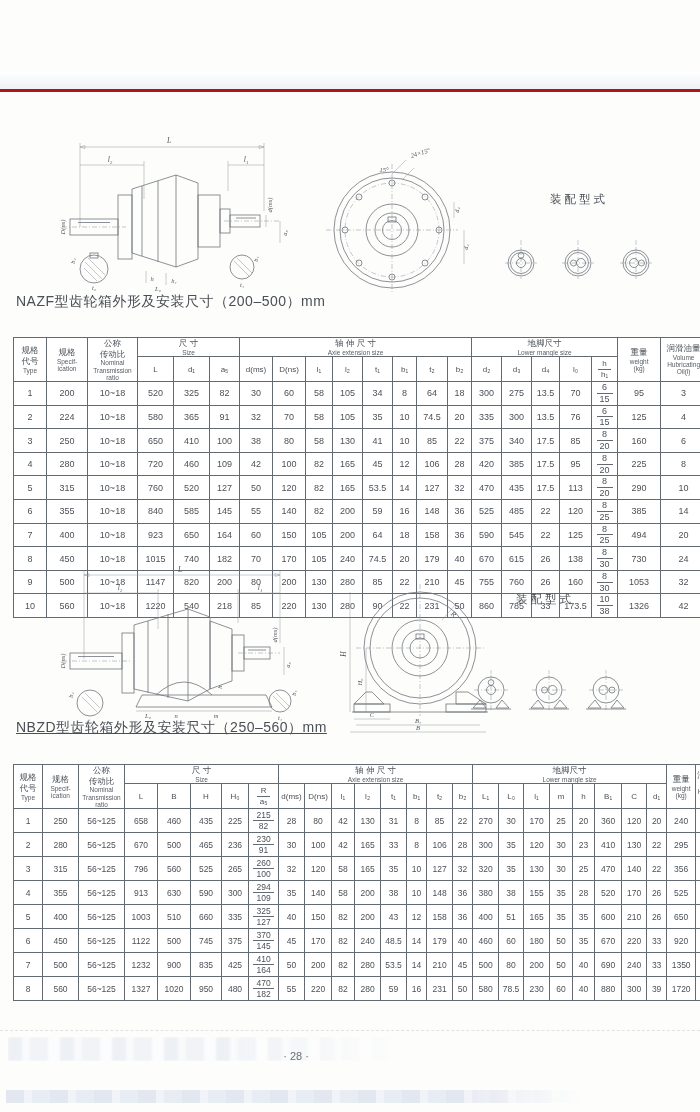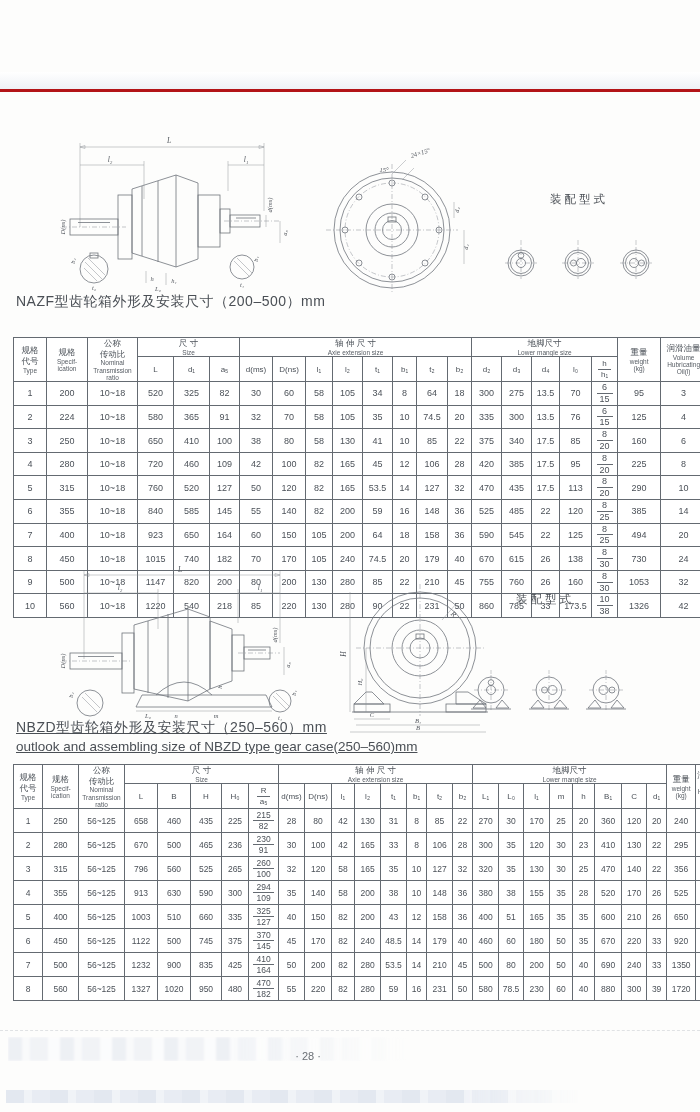--- a/index.html
+++ b/index.html
@@ -31,21 +31,21 @@
   
   svg{position:absolute;overflow:visible;}
   .ln{stroke:#70757c;stroke-width:.8;fill:none;}
   .thin{stroke:#8a8f96;stroke-width:.45;fill:none;}
   .dash{stroke:#8a8f96;stroke-width:.5;fill:none;stroke-dasharray:5 2 1 2;}
   .hatch{stroke:#8a8f96;stroke-width:.5;}
   text.dim{font:italic 7.5px "Liberation Serif",serif;fill:#50555c;}
   text.dimS{font:italic 6.5px "Liberation Serif",serif;fill:#50555c;}
   .asm-label{position:absolute;font-size:11.5px;letter-spacing:3px;color:#4a4f55;}
   
-  .page-number{position:absolute;left:12px;top:1050px;width:592px;text-align:center;
+  .page-number{position:absolute;left:0;top:1050px;width:592px;text-align:center;
                font-size:11px;color:#6a6f75;}
   .ghost-dash{position:absolute;left:0;top:1030px;width:700px;border-top:1px dashed #c9cdd2;opacity:.55;}
   .ghost-text{position:absolute;left:8px;top:1037px;width:400px;height:24px;opacity:.5;filter:blur(1px);
      background:repeating-linear-gradient(90deg,#dfe4ee 0 14px,#f6f8fb 14px 22px,#e6eaf2 22px 40px,#fbfcfe 40px 52px);
      -webkit-mask-image:linear-gradient(90deg,#000 0 55%,transparent);
      mask-image:linear-gradient(90deg,#000 0 55%,transparent);}
   .ghost-bar{position:absolute;left:6px;top:1090px;width:575px;height:13px;opacity:.8;filter:blur(.6px);
      background:repeating-linear-gradient(90deg,#dde3ee 0 18px,#eef1f7 18px 26px,#e3e8f1 26px 44px);
      -webkit-mask-image:linear-gradient(90deg,#000 0 80%,transparent);
      mask-image:linear-gradient(90deg,#000 0 80%,transparent);}
@@ -630,21 +630,20 @@
       <line class="dash" x1="21" y1="7" x2="21" y2="42"></line>
     <polygon class="ln" points="10,32 16,40 3,40"></polygon>
       <polygon class="ln" points="32,32 39,40 26,40"></polygon>
     <line class="ln" x1="1" y1="41" x2="41" y2="41"></line>
     <circle class="ln" cx="18.5" cy="22" r="4.5"></circle>
       <circle class="ln" cx="27" cy="22" r="3"></circle>
   </svg>
 
   <div class="sec-title" style="top:719px;text-decoration:underline;">
     <span class="zh">NBZD型齿轮箱外形及安装尺寸（250–560）mm</span>
-    <span class="en">outlook and assembling size of NBZD type gear case(250–560)mm</span>
   </div>
 
   <table class="spec" id="table2">
     <colgroup>
       <col style="width:29px">
         <col style="width:36px">
         <col style="width:46px">
       <col style="width:33px">
         <col style="width:33px">
         <col style="width:31px">

